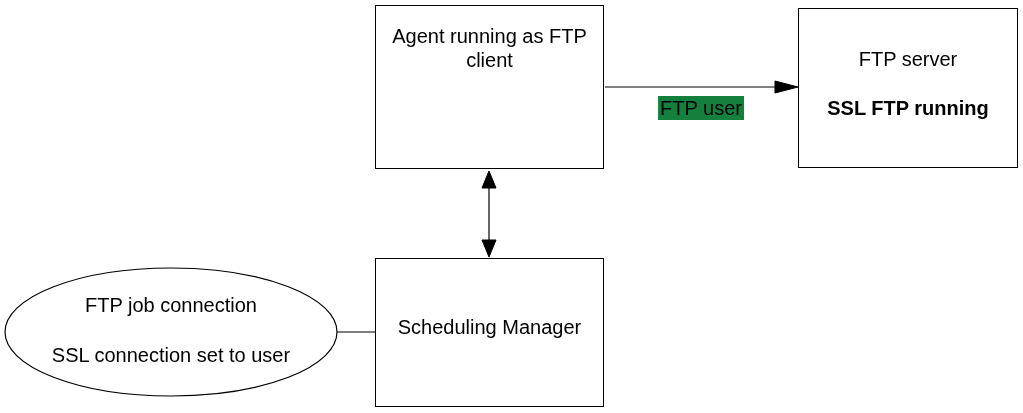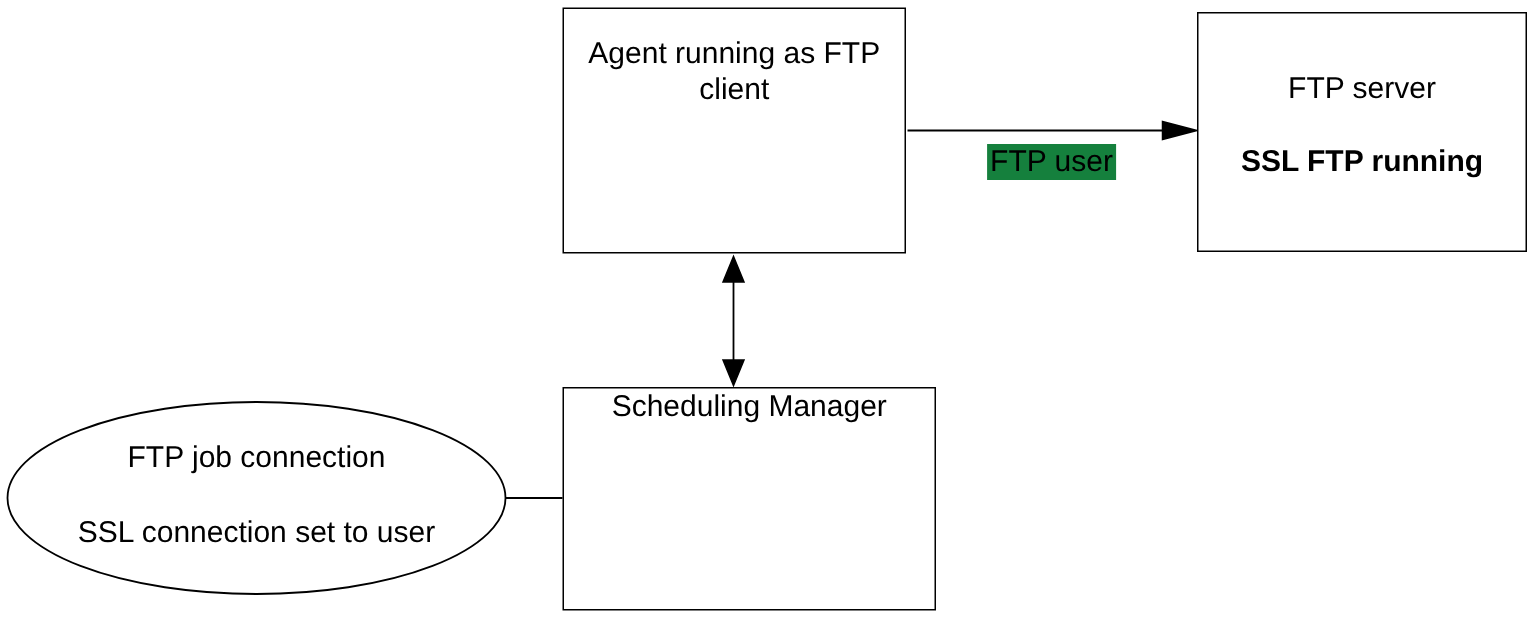--- a/index.html
+++ b/index.html
@@ -35,21 +35,21 @@
   }
   .bold-line { font-weight: bold; }
 
   #agent-box   { left: 375px; top: 5px;   width: 229px; height: 164px; padding-top: 18px; }
   #agent-box .title-line  { width: 200px; }
   #agent-box .bold-line   { width: 205px; margin-top: 27px; }
 
   #server-box  { left: 798px; top: 8px;   width: 220px; height: 160px; padding-top: 38px; }
   #server-box .bold-line  { margin-top: 25px; }
 
-  #scheduler-box { left: 375px; top: 258px; width: 249px; height: 149px; }
+  #scheduler-box { left: 375px; top: 258px; width: 229px; height: 149px; padding-top: 56px; }
 
   #ellipse-text {
     position: absolute;
     left: 5px; top: 268px;
     width: 332px; height: 128px;
     display: flex;
     flex-direction: column;
     align-items: center;
     text-align: center;
     padding-top: 25px;

